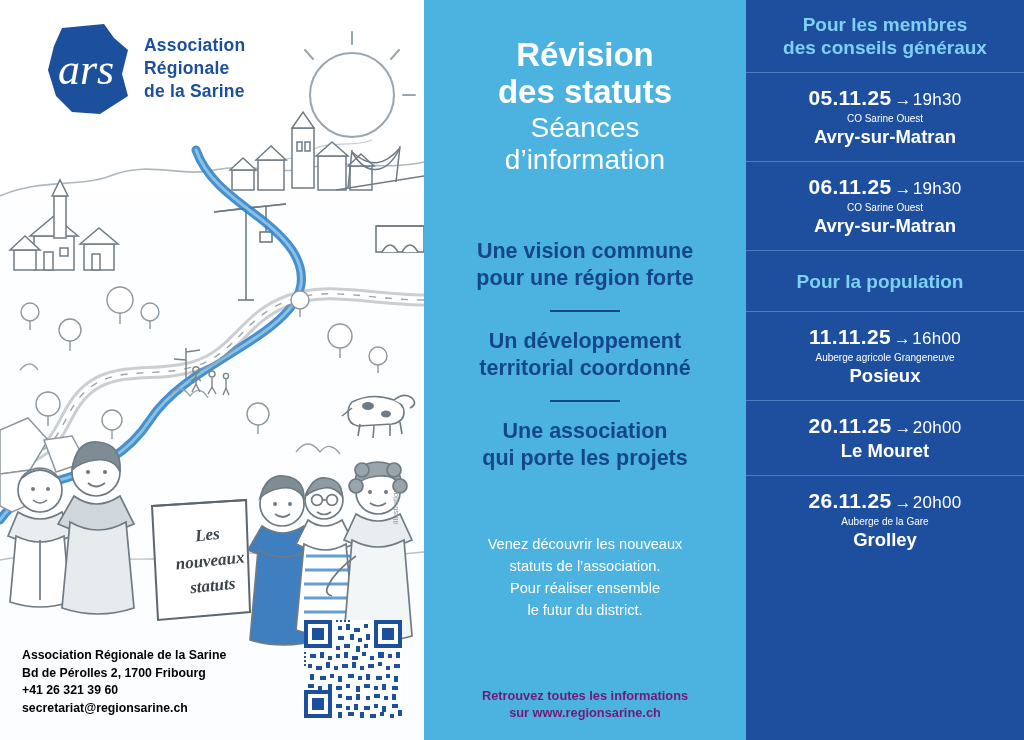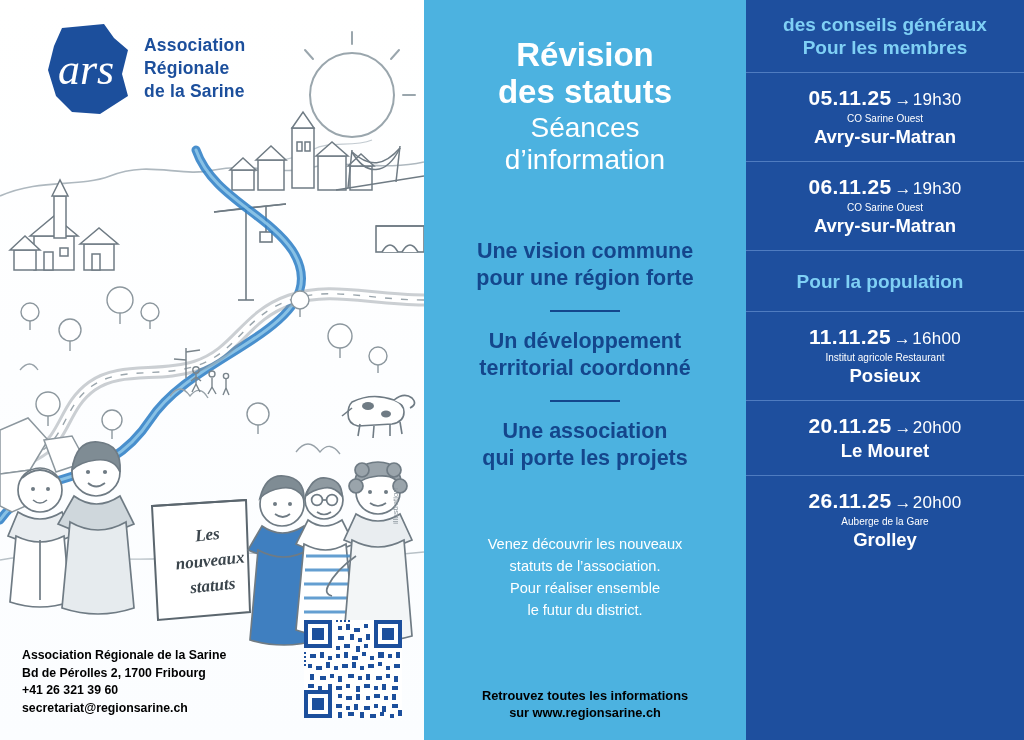--- a/index.html
+++ b/index.html
@@ -107,21 +107,21 @@
   }
   .blurb {
     margin-top: 62px;
     color: #ffffff;
     font-size: 14.6px;
     line-height: 1.5;
   }
   .mid-foot {
     position: absolute;
     left: 0; right: 0; bottom: 18px;
-    color: #000000;
+    color: #701a75;
     font-weight: bold;
     font-size: 12.8px;
     line-height: 1.38;
   }
 
   
   .right {
     position: relative;
     width: 278px; height: 740px;
     background: #1e4f9e;
@@ -595,22 +595,22 @@
 
     <div class="mid-foot">
       <div>Retrouvez toutes les informations</div>
       <div>sur www.regionsarine.ch</div>
     </div>
   </div>
 
   <div class="right">
 
     <div class="sect-head">
+      <div>Pour les membres</div>
       <div>des conseils généraux</div>
-      <div>Pour les membres</div>
     </div>
     <div class="divider"></div>
 
     <div class="event">
       <div class="ev-date">
         <span>05.11.25</span><span class="arrow">→</span><span class="ev-time">19h30</span>
       </div>
       <div class="ev-place">CO Sarine Ouest</div>
       <div class="ev-city">Avry-sur-Matran</div>
     </div>
@@ -627,21 +627,21 @@
 
     <div class="sect-head small">
       <div>Pour la population</div>
     </div>
     <div class="divider"></div>
 
     <div class="event">
       <div class="ev-date">
         <span>11.11.25</span><span class="arrow">→</span><span class="ev-time">16h00</span>
       </div>
-      <div class="ev-place">Institut agricole Restaurant</div>
+      <div class="ev-place">Auberge agricole Grangeneuve</div>
       <div class="ev-city">Posieux</div>
     </div>
     <div class="divider"></div>
 
     <div class="event">
       <div class="ev-date">
         <span>20.11.25</span><span class="arrow">→</span><span class="ev-time">20h00</span>
       </div>
       <div class="ev-city">Le Mouret</div>
     </div>

